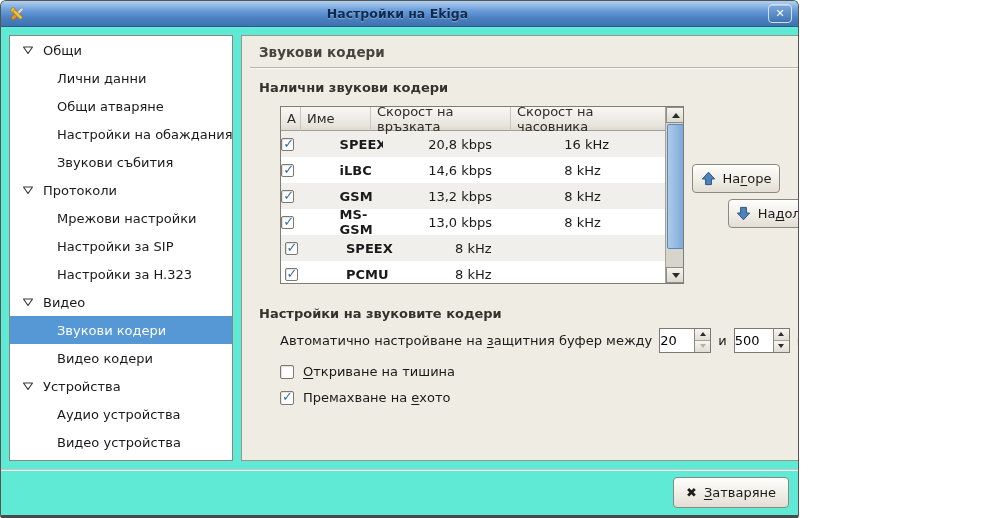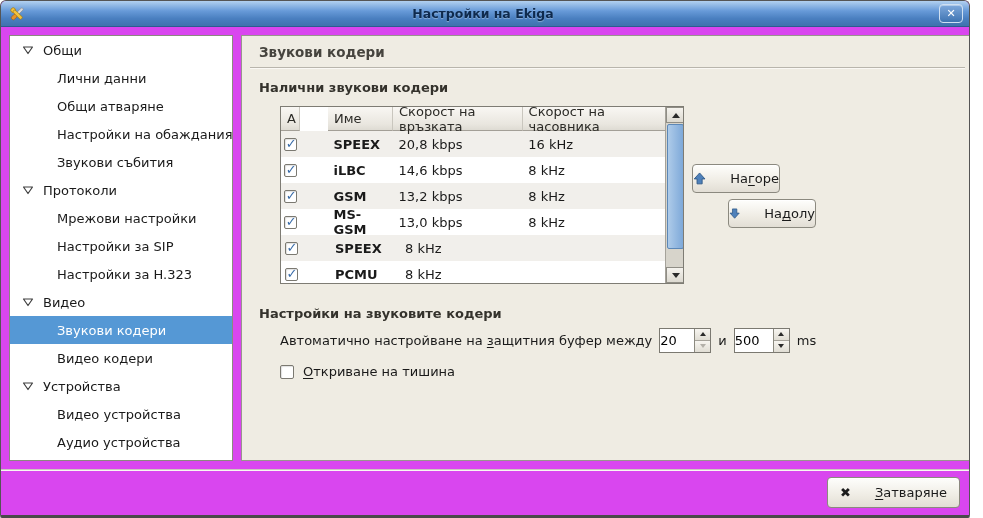--- a/index.html
+++ b/index.html
@@ -1,17 +1,17 @@
 <!DOCTYPE html>
 <html><head>
 <meta charset="utf-8">
 <style>
   * { margin:0; padding:0; box-sizing:border-box; }
   html,body { background:#fff; font-family:"DejaVu Sans","Liberation Sans",sans-serif; font-size:13px; color:#1a1a1a; }
-  .window { position:relative; width:970px; height:518px; background:#d946ef;
+  .window { position:relative; width:799px; height:518px; background:#5eead4;
             border:1px solid #555; border-bottom:3px solid #4a4a4a; border-radius:6px 6px 2px 2px; overflow:hidden; }
 
   
   .titlebar { position:absolute; left:0; top:0; width:100%; height:26px;
               background:linear-gradient(180deg,#b2d1f0 0%,#679ad8 40%,#4a7fc0 70%,#3f72ae 100%);
               border-bottom:1px solid #2e5c90; display:flex; align-items:center; padding:0 6px; }
   .tb-title { flex:1; text-align:center; font-weight:bold; font-size:12.5px; color:#0e2a4e;
               text-shadow:0 1px 1px rgba(255,255,255,.35); }
   .tb-appicon { width:20px; height:20px; display:flex; align-items:center; justify-content:center; }
   .tb-close { width:24px; height:19px; border:1px solid #cfe0f2; border-radius:4px;
@@ -36,22 +36,22 @@
   .section-title { position:absolute; left:17px; font-weight:bold; color:#34322c; }
   .st1 { top:44px; } .st2 { top:270px; }
 
   
   .table { position:absolute; left:38px; top:70px; width:404px; height:178px;
            border:1px solid #7e7c74; background:#fff; display:flex; overflow:hidden; }
   .tcols { width:384px; }
   .thead { display:flex; height:24px; }
   .th { background:linear-gradient(180deg,#f9f7f3,#e9e6df 75%,#dedbd3); border-right:1px solid #c9c6be;
         border-bottom:1px solid #a39f97; display:flex; align-items:center; padding-left:6px; color:#2b2a26; }
-  .c0 { width:20px; } .c1 { width:70px;margin-left:28px; } .c2 { width:140px; } .c3 { width:154px; border-right:none; }
-  .trow { display:flex; height:26px; }
+  .c0 { width:20px; } .c1 { width:70px; } .c2 { width:140px; } .c3 { width:154px; border-right:none; }
+  .trow { display:flex; height:26px;gap:39px; }
   .trow:nth-child(even) { background:#f1efeb; }
   .td { display:flex; align-items:center; padding-left:6px; overflow:hidden; }
   .td.c0 { justify-content:center; padding-left:0; }
   .codec-name { font-weight:bold; }
   .cb { width:13px; height:13px; background:#fff; border:1px solid #7b7971; border-radius:2px;
         box-shadow:inset 1px 1px 1px rgba(0,0,0,.12); position:relative; flex:0 0 auto; }
   .cb.on::after { content:"✓"; position:absolute; left:0; top:-3px; width:13px; text-align:center;
                   color:#3a6ca8; font-size:13px; font-weight:bold; }
 
   
@@ -59,21 +59,21 @@
   .sb-btn { position:absolute; left:0; width:19px; height:16px; background:linear-gradient(180deg,#f5f3ee,#dcd9d0);
             border:1px solid #8f8d85; display:flex; align-items:center; justify-content:center; }
   .sb-up { top:0; } .sb-down { bottom:0; }
   .sb-thumb { position:absolute; left:1px; top:17px; width:17px; height:125px; border:1px solid #5c88b8;
               border-radius:2px; background:linear-gradient(90deg,#aecbe9,#7ea9d9); }
   .tri { width:0; height:0; }
   .tri.up   { border-left:4px solid transparent; border-right:4px solid transparent; border-bottom:5px solid #2a2a2a; }
   .tri.down { border-left:4px solid transparent; border-right:4px solid transparent; border-top:5px solid #2a2a2a; }
 
   
-  .gbtn { display:flex; align-items:center; justify-content:center; gap:24px;
+  .gbtn { display:flex; align-items:center; justify-content:center; gap:7px;
           background:linear-gradient(180deg,#fefefc,#efece4 60%,#e2ded5);
           border:1px solid #8b897f; border-radius:4px; box-shadow:inset 0 1px 0 #fff; cursor:default; }
   .move-btn { position:absolute; left:450px; width:88px; height:29px; }
   .btn-up   { top:128px; } .btn-down { top:163px;margin-left:36px; }
   .mn { text-decoration:underline; text-underline-offset:2px; }
 
   
   .jitter-row { position:absolute; left:38px; top:291px; height:26px; display:flex; align-items:center; gap:7px; }
   .spin { display:flex; height:25px; border:1px solid #7b7971; background:#fff; }
   .spin input { width:34px; border:none; outline:none; font:13px "DejaVu Sans",sans-serif; background:#fff; }
@@ -170,24 +170,24 @@
       </div>
     <div class="side-item cat">
       <span class="expander">
           <svg width="12" height="10">
             <polygon points="1.5,2 10.5,2 6,8.5" fill="none" stroke="#3f3f3f" stroke-width="1.2" stroke-linejoin="round"></polygon>
           </svg>
         </span>
       <span>Устройства</span>
     </div>
     <div class="side-item child">
+        <span>Аудио устройства</span>
+      </div>
+    <div class="side-item child">
         <span>Видео устройства</span>
-      </div>
-    <div class="side-item child">
-        <span>Аудио устройства</span>
       </div>
   </div>
 
   <div class="main-panel">
     <div class="page-title">Звукови кодери</div>
     <div class="title-sep"></div>
 
     <div class="section-title st1">Налични звукови кодери</div>
 
     <div class="table">
@@ -296,20 +296,24 @@
             </span>
         </span>
       </span>
       <span>ms</span>
     </div>
 
     <div class="check-row cr-silence">
       <span class="cb"></span>
       <span><span></span><span class="mn">О</span><span>ткриване на тишина</span></span>
     </div>
+    <div class="check-row cr-echo">
+      <span class="cb on"></span>
+      <span><span>Премахване на </span><span class="mn">е</span><span>хото</span></span>
+    </div>
   </div>
 
   <div class="footer-sep"></div>
   <div class="gbtn close-btn">
     <span class="x-glyph">✖</span>
     <span><span></span><span class="mn">З</span><span>атваряне</span></span>
   </div>
 
 </div>
 

